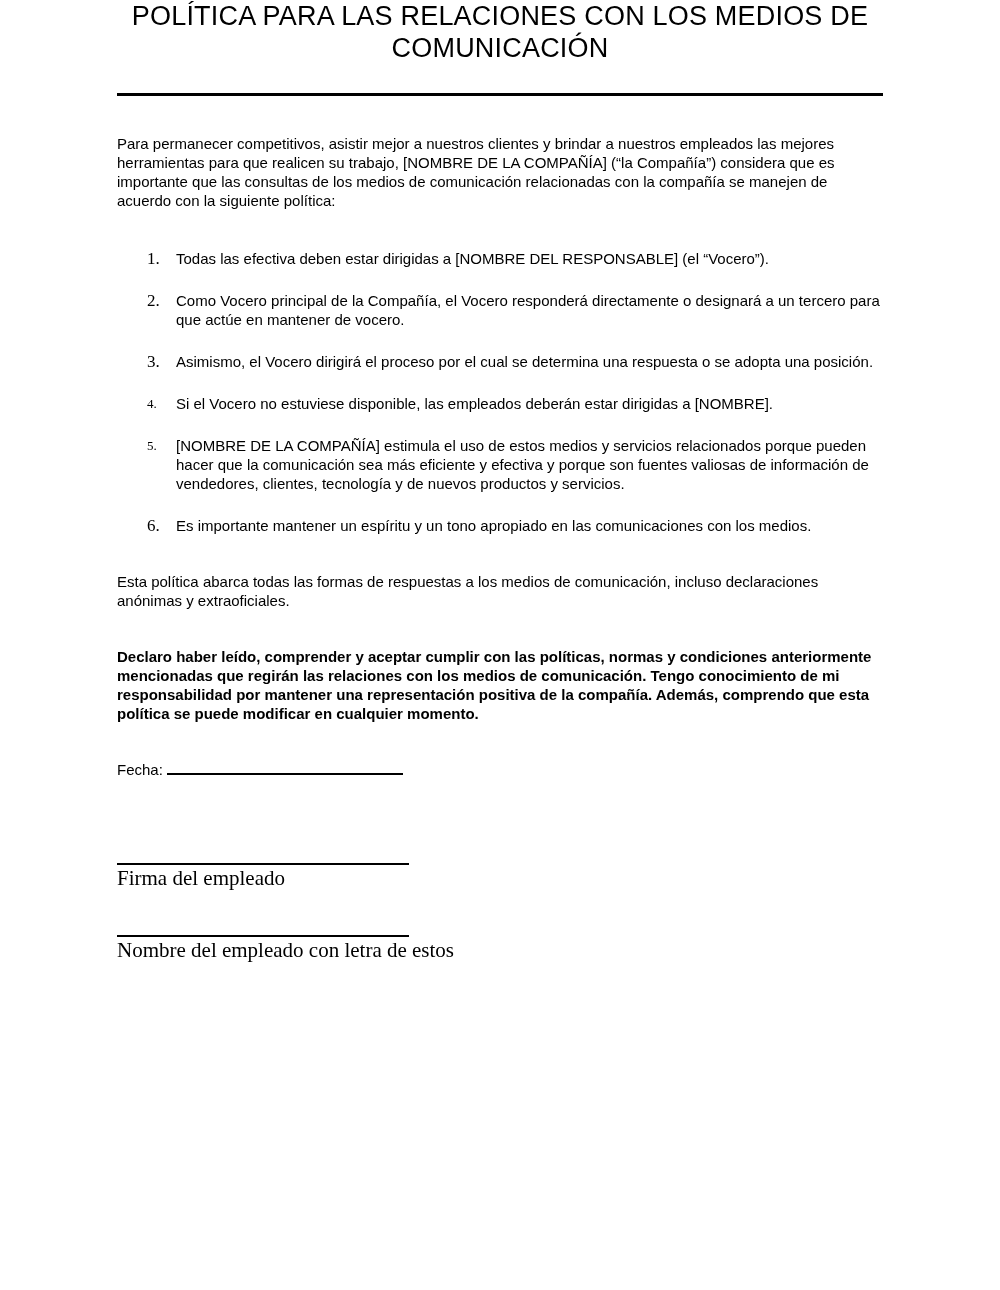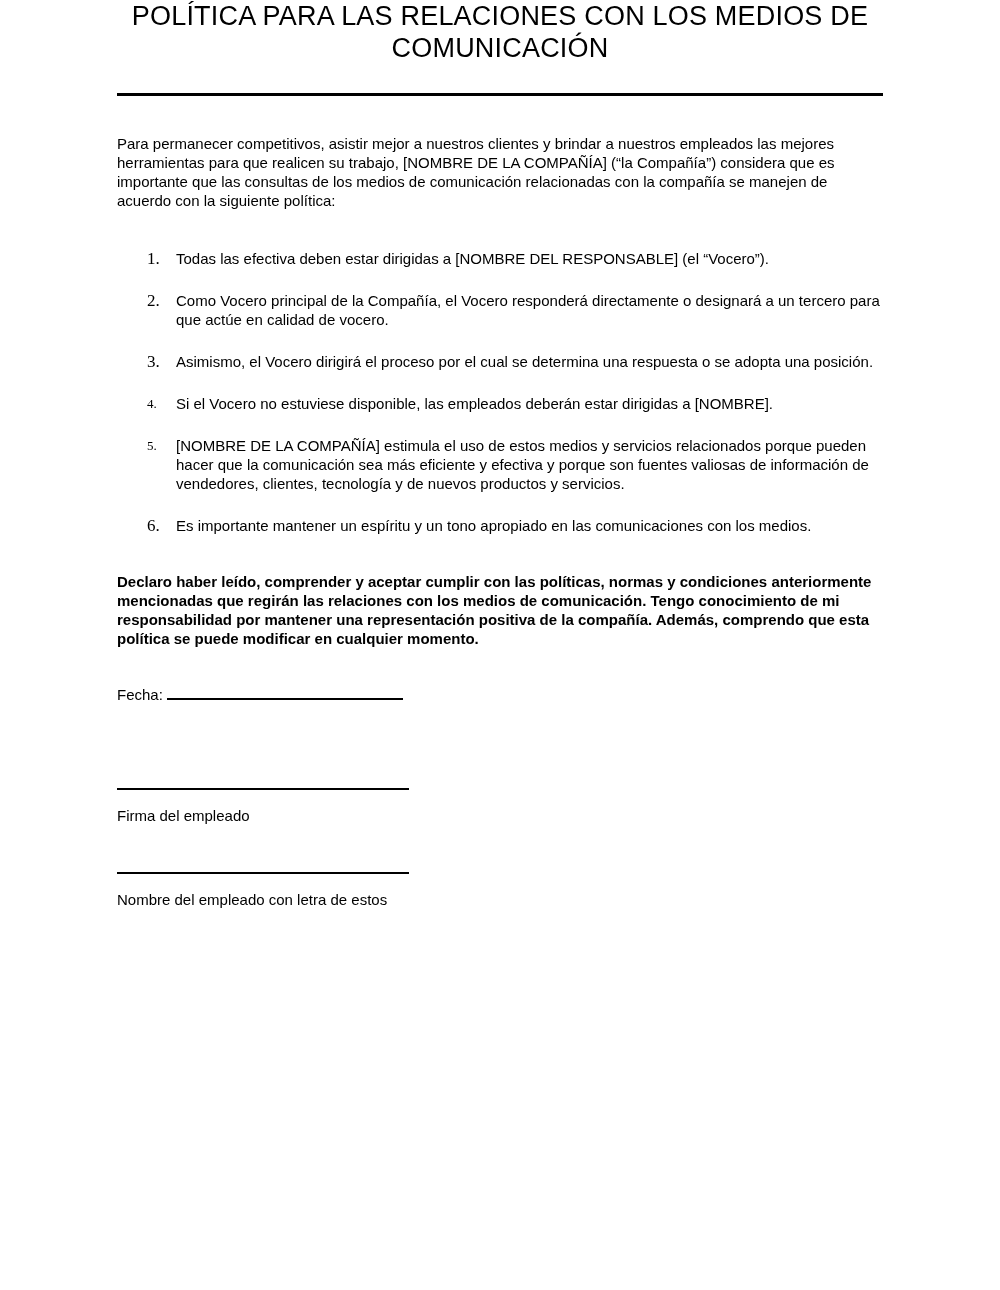--- a/index.html
+++ b/index.html
@@ -65,23 +65,24 @@
     margin-left: 4px;
     vertical-align: baseline;
   }
   .sig-block { margin-top: 84px; }
   .sig-rule {
     width: 292px;
     border-bottom: 2px solid #000000;
     height: 0;
   }
   .sig-label {
-    font-size: 15px;
+    font-size: 21px;
     line-height: 19px;
-    margin-top: 16px;
+    margin-top: 4px;
+    font-family: Liberation Serif, serif;
   }
   .name-block { margin-top: 47px; }
 </style>
 </head>
 <body>
 
 <div class="page">
 
   <h1 class="doc-title">POLÍTICA PARA LAS RELACIONES CON LOS MEDIOS DE COMUNICACIÓN</h1>
 
@@ -89,40 +90,41 @@
 
   <p class="body-text intro">Para permanecer competitivos, asistir mejor a nuestros clientes y brindar a nuestros empleados las mejores herramientas para que realicen su trabajo, [NOMBRE DE LA COMPAÑÍA] (“la Compañía”) considera que es importante que las consultas de los medios de comunicación relacionadas con la compañía se manejen de acuerdo con la siguiente política:</p>
 
   <ol class="policy-list body-text">
     <li>
       <span class="num">1.</span>
       <span class="li-text">Todas las efectiva deben estar dirigidas a [NOMBRE DEL RESPONSABLE] (el “Vocero”).</span>
     </li>
     <li>
       <span class="num">2.</span>
-      <span class="li-text">Como Vocero principal de la Compañía, el Vocero responderá directamente o designará a un tercero para que actúe en calidad de vocero.</span>
+      <span class="li-text">Como Vocero principal de la Compañía, el Vocero responderá directamente o designará a un tercero para que actúe en mantener de vocero.</span>
     </li>
     <li>
       <span class="num">3.</span>
       <span class="li-text">Asimismo, el Vocero dirigirá el proceso por el cual se determina una respuesta o se adopta una posición.</span>
     </li>
     <li>
       <span class="num">4.</span>
       <span class="li-text">Si el Vocero no estuviese disponible, las empleados deberán estar dirigidas a [NOMBRE].</span>
     </li>
     <li>
       <span class="num">5.</span>
       <span class="li-text">[NOMBRE DE LA COMPAÑÍA] estimula el uso de estos medios y servicios relacionados porque pueden hacer que la comunicación sea más eficiente y efectiva y porque son fuentes valiosas de información de vendedores, clientes, tecnología y de nuevos productos y servicios.</span>
     </li>
     <li>
       <span class="num">6.</span>
       <span class="li-text">Es importante mantener un espíritu y un tono apropiado en las comunicaciones con los medios.</span>
     </li>
   </ol>
 
+  <p class="body-text scope">Esta política abarca todas las formas de respuestas a los medios de comunicación, incluso declaraciones anónimas y extraoficiales.</p>
 
   <p class="body-text declaration">Declaro haber leído, comprender y aceptar cumplir con las políticas, normas y condiciones anteriormente mencionadas que regirán las relaciones con los medios de comunicación. Tengo conocimiento de mi responsabilidad por mantener una representación positiva de la compañía. Además, comprendo que esta política se puede modificar en cualquier momento.</p>
 
   <div class="date-row">
     <span class="date-label">Fecha:</span><span class="blank-line"></span>
   </div>
 
   <div class="sig-block">
     <div class="sig-rule"></div>
     <div class="sig-label">Firma del empleado</div>

